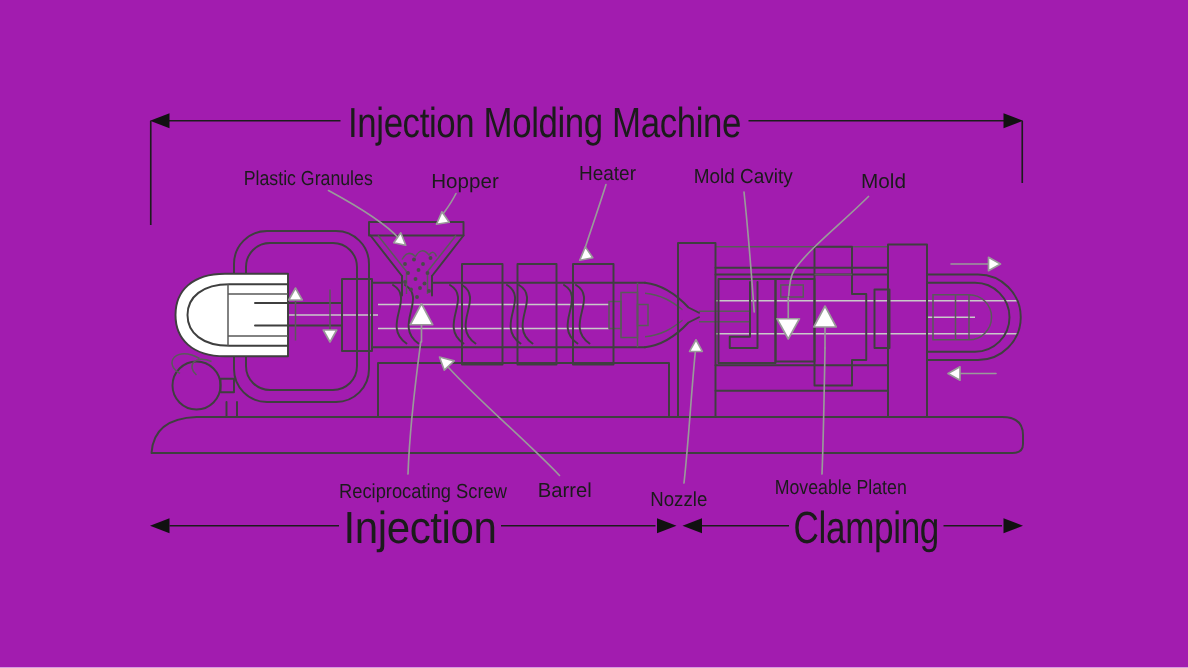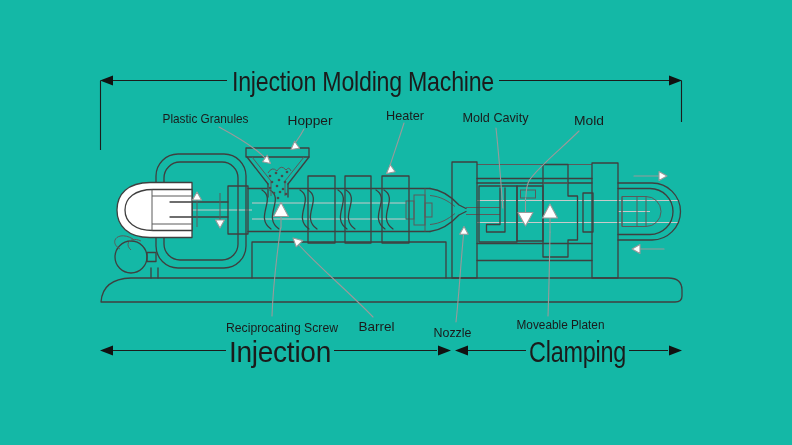--- a/index.html
+++ b/index.html
@@ -1,16 +1,16 @@
 <!DOCTYPE html>
 <html><head>
 <meta charset="utf-8">
 <style>
   html,body{margin:0;padding:0;background:#fff;}
-  .stage{position:relative;width:792px;height:445px;background:#14b8a6;overflow:hidden;
+  .stage{position:relative;width:792px;height:445px;background:#a21caf;overflow:hidden;
          font-family:"Liberation Sans",sans-serif;}
   svg{display:block}
   .ln{fill:none;stroke:#3f3f3f;stroke-width:1.3;stroke-linejoin:round;stroke-linecap:round}
   .thin{fill:none;stroke:#5a5a5a;stroke-width:1}
   .guide{fill:none;stroke:#c9c9c9;stroke-width:1}
   .gray{fill:none;stroke:#9a9a9a;stroke-width:1.1;stroke-linecap:round}
   .grayhead{fill:#ffffff;stroke:#9a9a9a;stroke-width:1.1;stroke-linejoin:round}
   .dim{fill:none;stroke:#1c1c1c;stroke-width:1.1}
   .dimhead{fill:#111;stroke:none}
   .whitefill{fill:#ffffff;stroke:#3f3f3f;stroke-width:1.3;stroke-linejoin:round}

